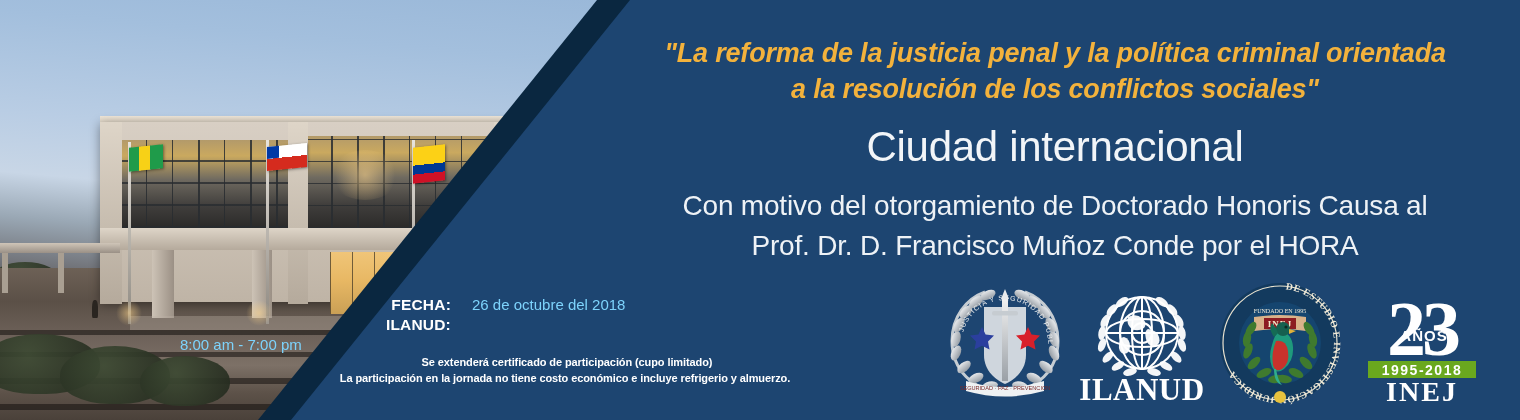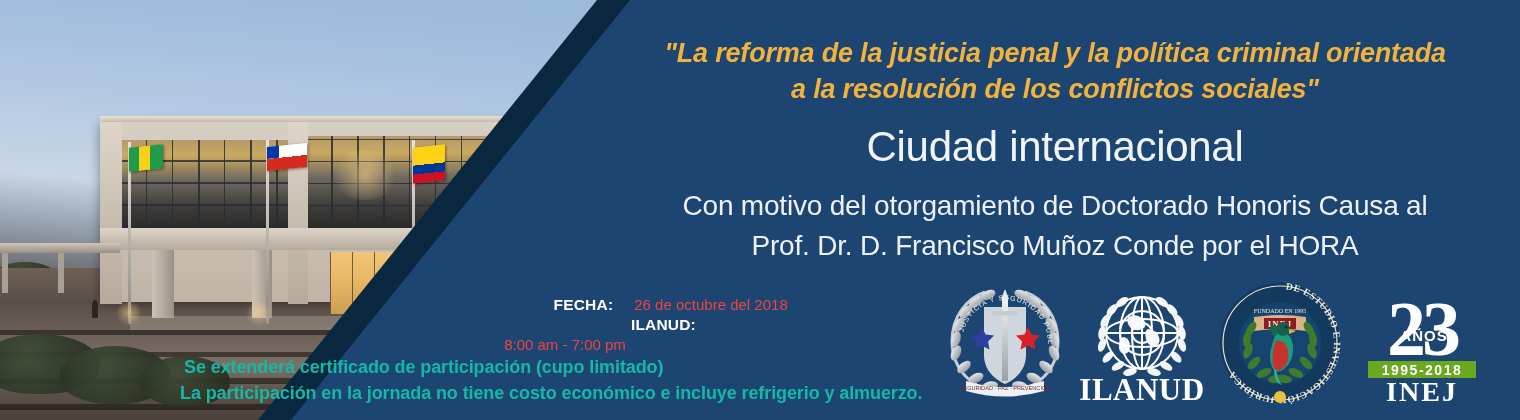--- a/index.html
+++ b/index.html
@@ -99,29 +99,29 @@
     letter-spacing:-.3px;
   }
   .subtitle{
     position:absolute;left:600px;top:186px;width:910px;
     text-align:center;color:#eef2f6;
     font-size:28px;line-height:1.42;font-weight:400;
     letter-spacing:-.2px;
   }
 
   .details{position:absolute;left:180px;top:296px;width:770px;}
-  .detail-row{display:flex;align-items:baseline;justify-content:center;margin-bottom:2px;gap:12px;}
+  .detail-row{display:flex;align-items:baseline;justify-content:flex-start;margin-bottom:2px;gap:12px;}
   .d-label{
     width:280px;text-align:right;padding-right:9px;
     color:#ffffff;font-weight:bold;font-size:15.5px;letter-spacing:.2px;
   }
-  .d-value{color:#ef4444;font-size:15px;font-weight:400;}
+  .d-value{color:#7dd3fc;font-size:15px;font-weight:400;}
   .note{
-    color:#14b8a6;font-weight:bold;font-size:18px;
-    line-height:1.42;text-align:left;width:770px;
+    color:#ffffff;font-weight:bold;font-size:11px;
+    line-height:1.42;text-align:center;width:770px;
     letter-spacing:-.1px;
   }
   .note.n1{padding-left:4px;}
 
   
   .logos{position:absolute;left:940px;top:278px;width:560px;height:132px;display:flex;align-items:center;gap:6px;}
   .logo{position:relative;height:126px;display:flex;align-items:center;justify-content:center;}
   .logo svg{display:block;}
   .l-panama{width:130px;}
   .l-ilanud{width:132px;}

